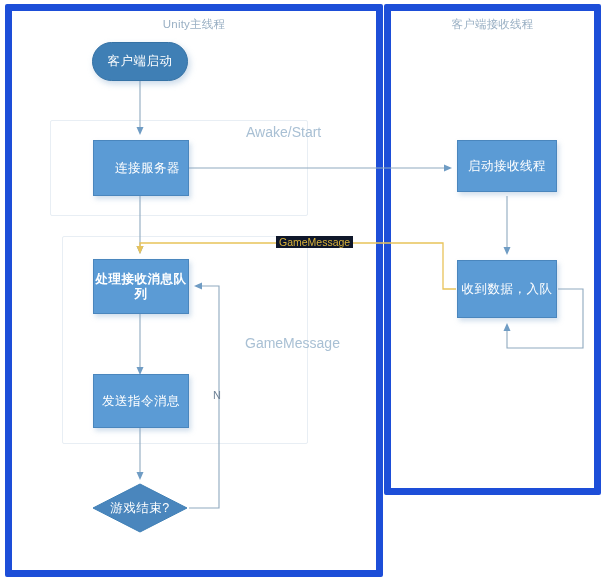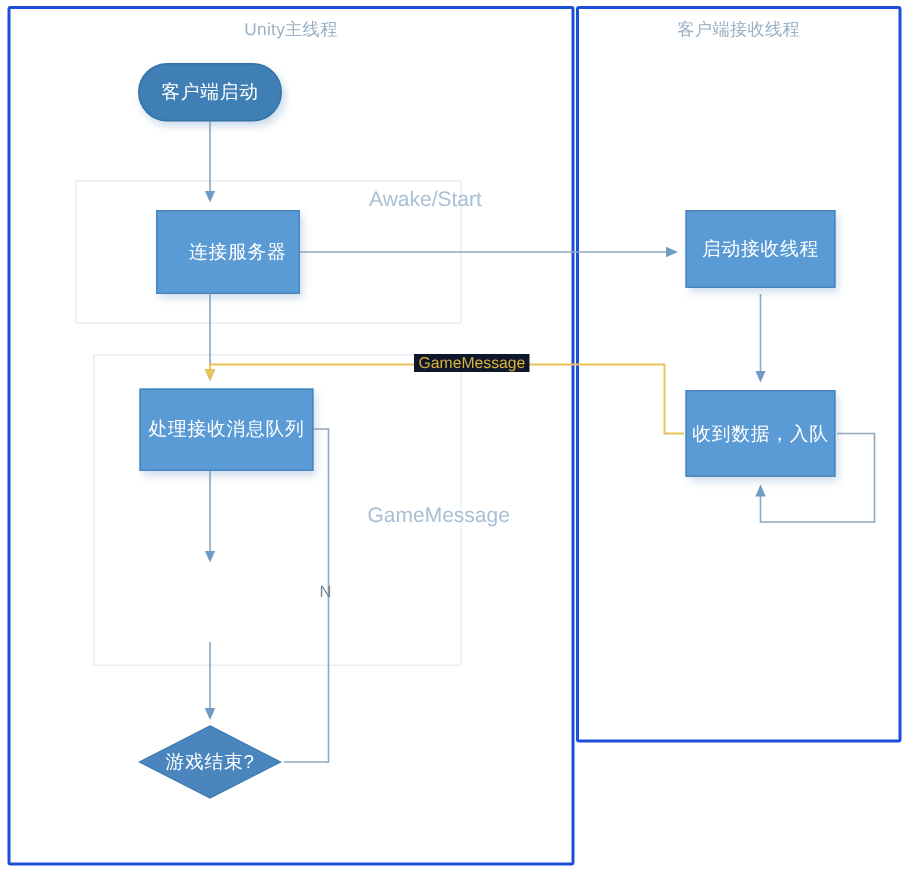--- a/index.html
+++ b/index.html
@@ -24,21 +24,21 @@
     left: 0;
     top: 0;
     width: 615px;
     height: 586px;
     pointer-events: none;
   }
 
   
   .lane {
     position: absolute;
-    border: 2px solid #1d4ed8;
+    border: 7px solid #1d4ed8;
     border-radius: 2px;
     background: #ffffff;
     box-sizing: border-box;
   }
   .lane-title {
     position: absolute;
     top: 6px;
     left: 0;
     width: 100%;
     text-align: center;
@@ -174,28 +174,31 @@
   </svg>
 
   <div class="edge-label gold" style="left:276px; top:236px;">GameMessage</div>
 
   <div class="edge-label mono" style="left:213px; top:389px;">N</div>
 
   <div class="node pill" style="left:92px; top:42px; width:96px; height:39px;">
     <span>客户端启动</span>
   </div>
 
-  <div class="node rect" style="left:104px; top:140px; width:96px; height:56px;padding-left:13px;">
+  <div class="node rect" style="left:93px; top:140px; width:96px; height:56px;padding-left:13px;">
     <span>连接服务器</span>
   </div>
 
-  <div class="node rect" style="left:93px; top:259px; width:116px; height:55px;">
+  <div class="node rect" style="left:93px; top:259px; width:96px; height:55px;font-weight:bold;">
     <span>处理接收消息队列</span>
   </div>
 
+  <div class="node rect" style="left:93px; top:374px; width:96px; height:54px;">
+    <span>发送指令消息</span>
+  </div>
 
   <div class="node diamond" style="left:92px; top:483px; width:96px; height:50px;">
     <svg class="diamond-shape" viewBox="0 0 96 50" xmlns="http://www.w3.org/2000/svg">
       <polygon points="48,1 95,25 48,49 1,25" fill="#4a86bd" stroke="#3f7fb5" stroke-width="1"></polygon>
     </svg>
     <span class="diamond-text">游戏结束?</span>
   </div>
 
   <div class="node rect" style="left:457px; top:140px; width:100px; height:52px;">
     <span>启动接收线程</span>

